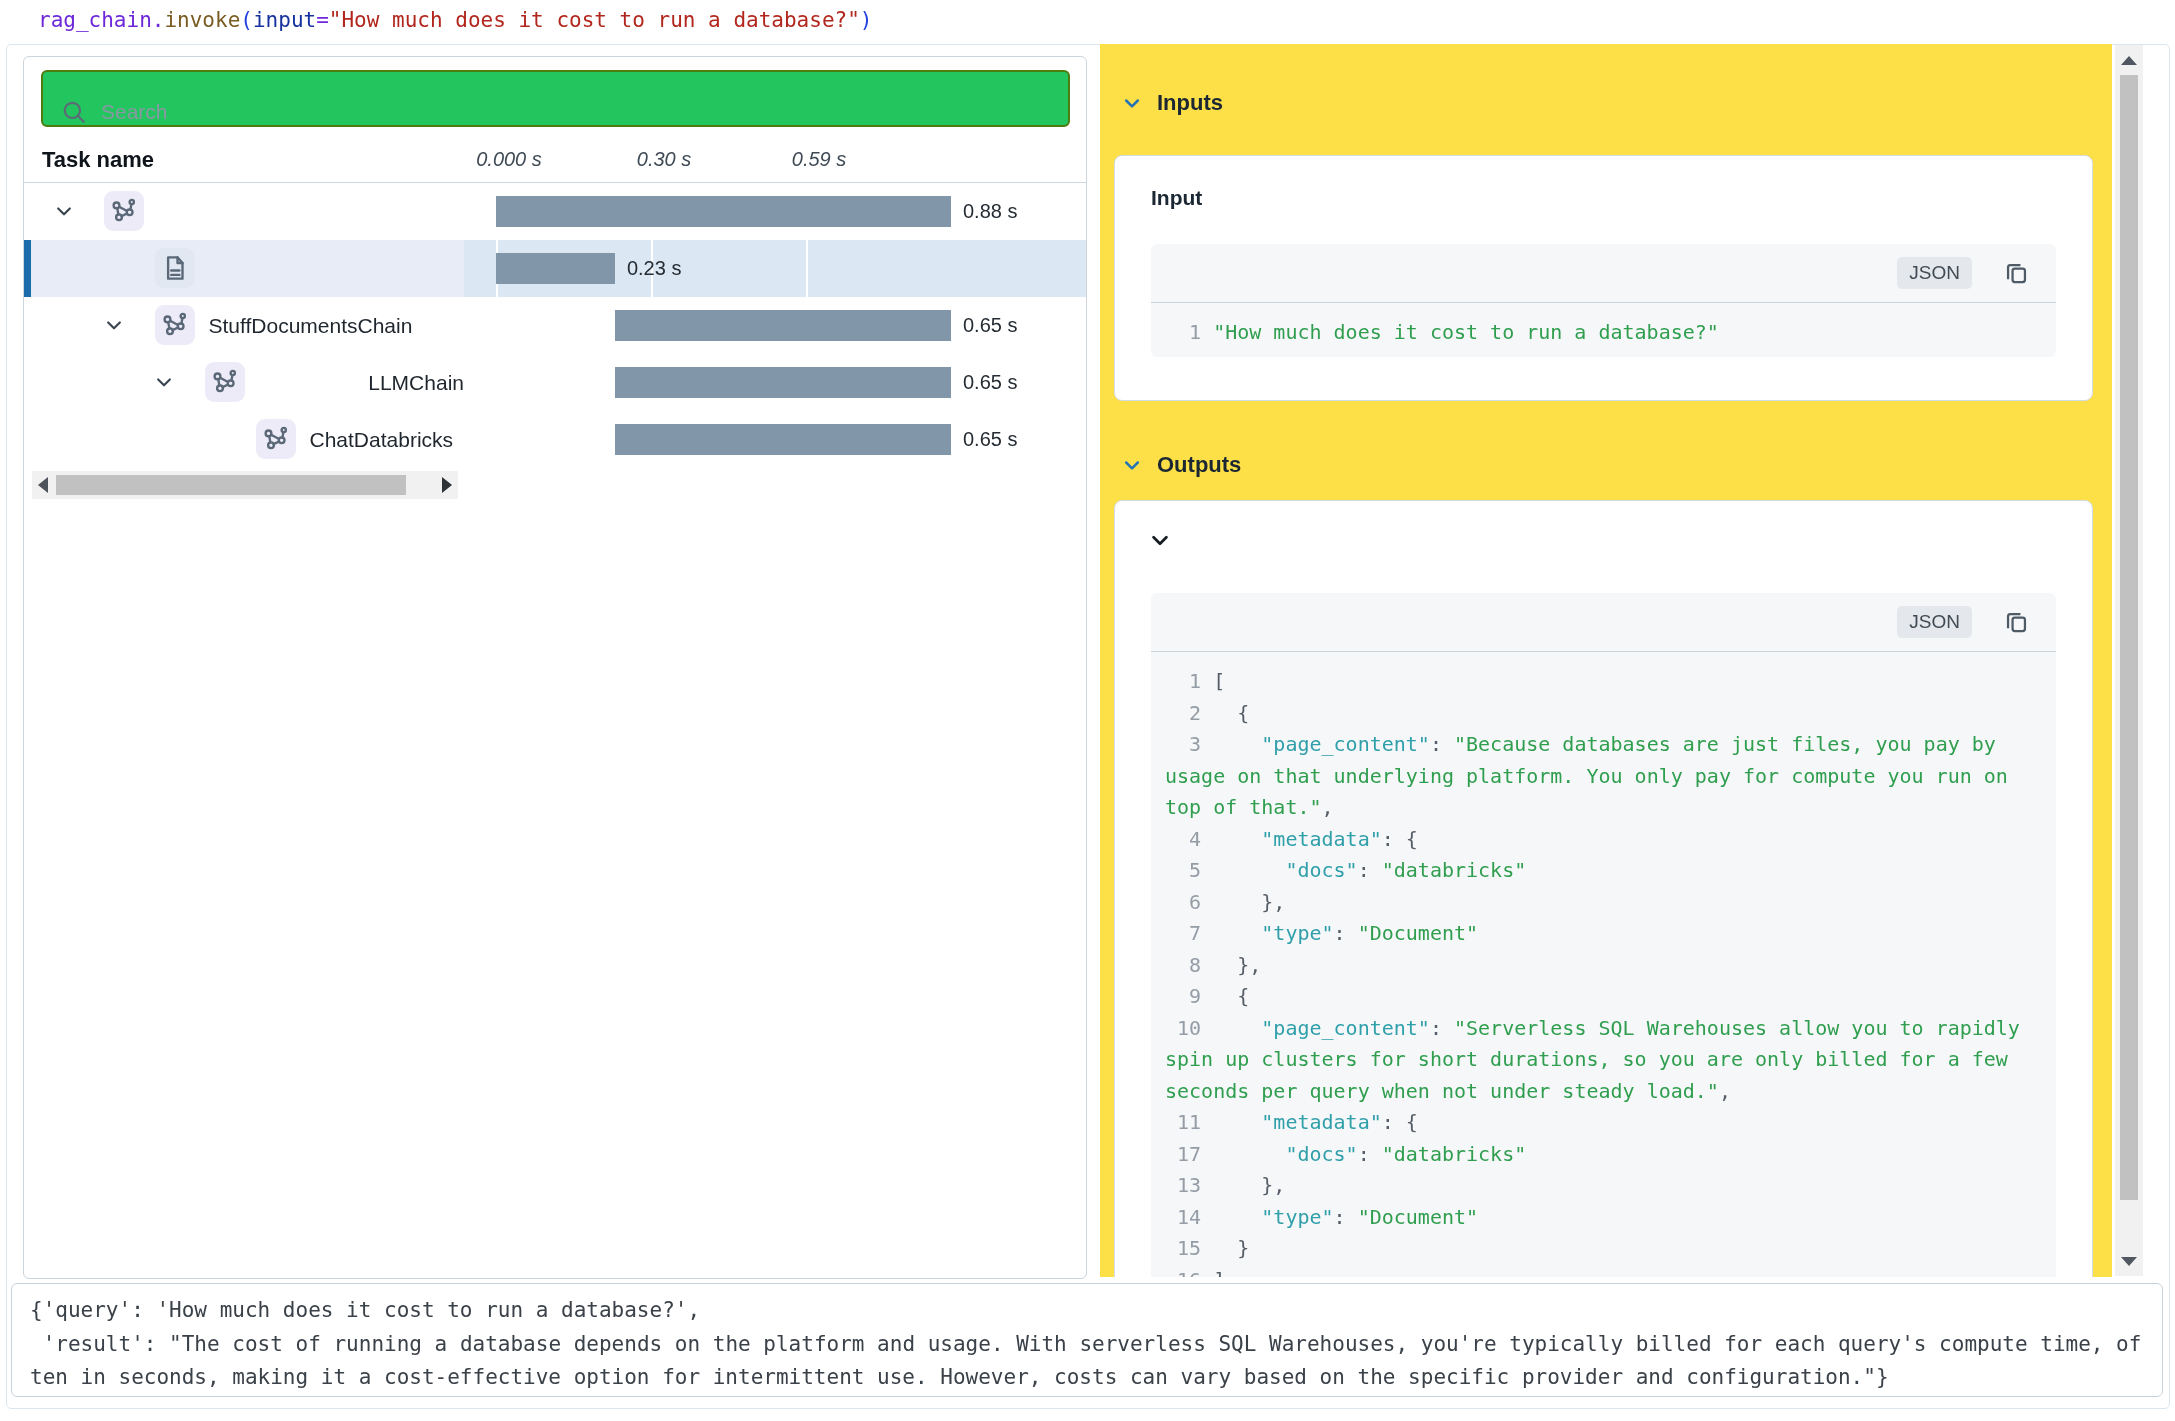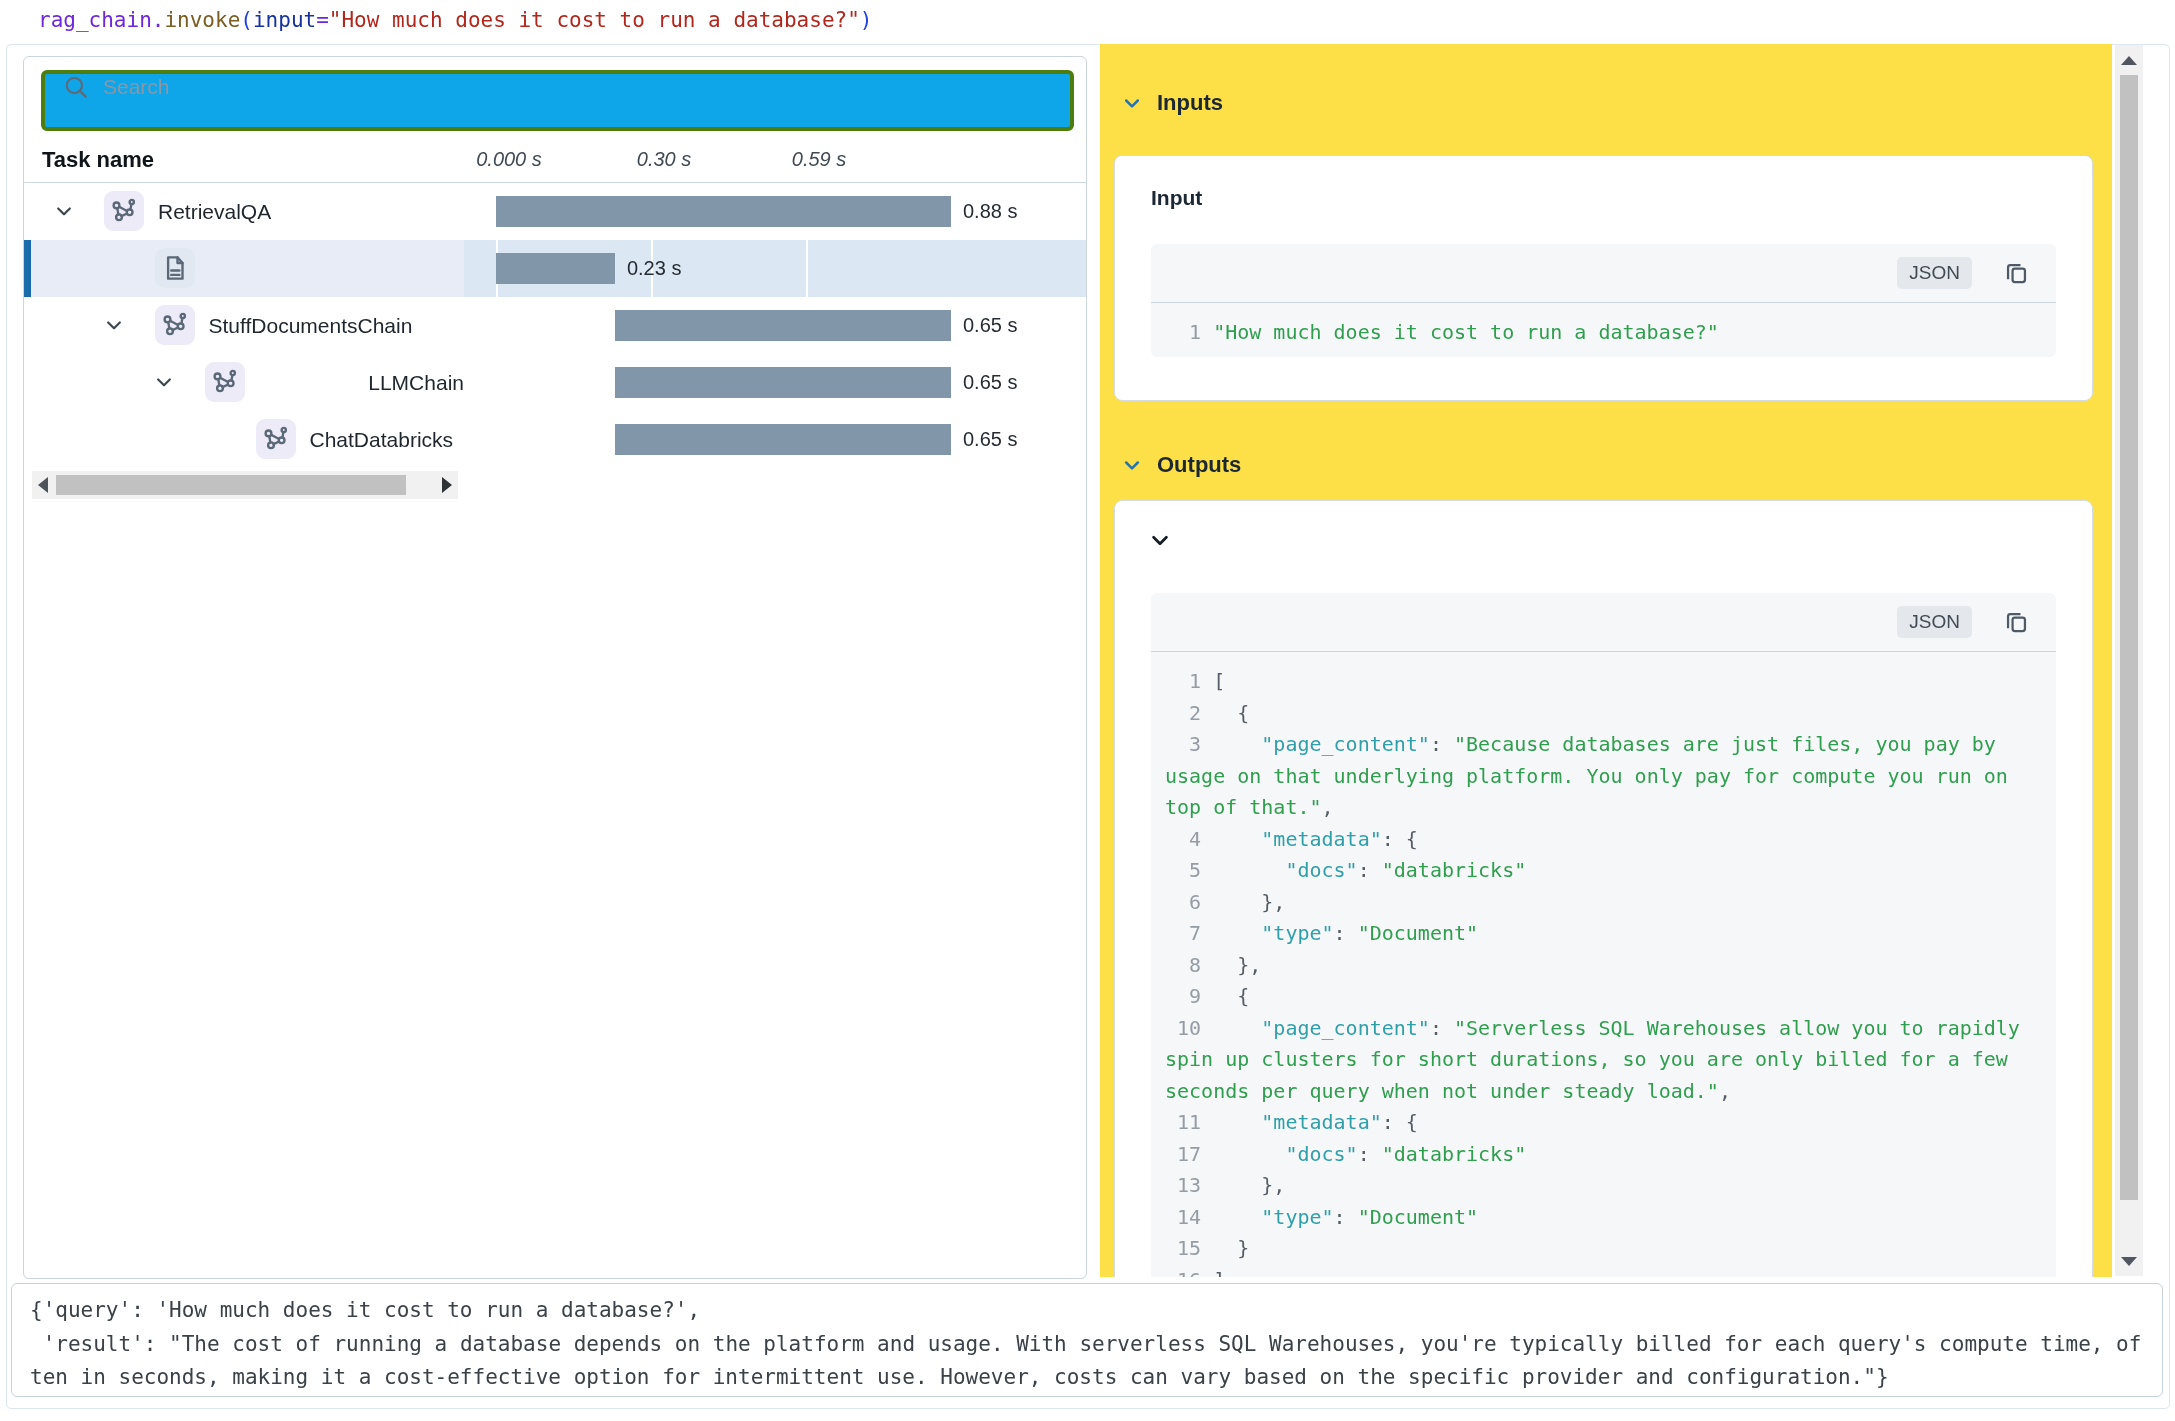--- a/index.html
+++ b/index.html
@@ -14,21 +14,21 @@
   .tok-param{color:#16329e}.tok-str{color:#b2271d}
 
   
   .outer{position:absolute;left:6px;top:44px;width:2162px;height:1363px;
     border:1px solid #dde6ef;border-radius:5px;pointer-events:none;}
 
   
   .tree-panel{position:absolute;left:23px;top:56px;width:1062px;height:1221px;
     background:#fff;border:1px solid #ccd4dc;border-radius:6px;overflow:hidden;}
   .search-box{position:absolute;left:17px;top:13px;width:1025px;height:53px;
-    border:4px solid #4d7c0f;border-radius:6px;background:#0ea5e9;display:flex;align-items:flex-start;}
+    border:2px solid #4d7c0f;border-radius:6px;background:#22c55e;display:flex;align-items:flex-end;}
   .search-box svg{margin-left:18px;flex:none;}
   .search-box input{border:none;outline:none;flex:1;margin-left:12px;font-size:21px;
     font-family:"Liberation Sans",sans-serif;color:#3c4650;background:transparent;}
   .search-box input::placeholder{color:#8a97a4;}
   .th-task{position:absolute;left:18px;top:80px;height:45px;line-height:45px;
     font-size:22px;font-weight:700;color:#0f151b;}
   .tick{position:absolute;top:80px;height:45px;line-height:45px;font-size:20px;
     color:#3f4a55;transform:translateX(-50%);font-style:italic;}
   .hdr-sep{position:absolute;left:0;right:0;top:125px;border-top:1px solid #ced6de;}
   #task-rows{position:absolute;left:0;top:126px;width:1062px;}
@@ -122,21 +122,20 @@
             <circle cx="6" cy="7.5" r="2.3"></circle>
             <circle cx="16.5" cy="13" r="2.3"></circle>
             <circle cx="8" cy="17" r="2.3"></circle>
             <circle cx="18.2" cy="4.8" r="1.7"></circle>
             <line x1="8.1" y1="8.6" x2="14.4" y2="12"></line>
             <line x1="6.6" y1="9.7" x2="7.5" y2="14.8"></line>
             <line x1="10.1" y1="16.1" x2="14.4" y2="14"></line>
             <line x1="17.1" y1="11" x2="17.9" y2="6.7"></line>
           </svg>
         </div>
-        <div class="task-label" style="left: 134px; width: 306px;">RetrievalQA</div>
         <div class="bar" style="left: 472px; width: 454.96px;"></div>
         <div class="dur-label" style="left: 938.96px;">0.88 s</div>
       </div>
       <div class="task-row selected">
         <div class="row-band">
           <div class="gridline" style="left: 32px;"></div>
           <div class="gridline" style="left: 187px;"></div>
           <div class="gridline" style="left: 342px;"></div>
         </div>
         <div class="row-accent"></div>

